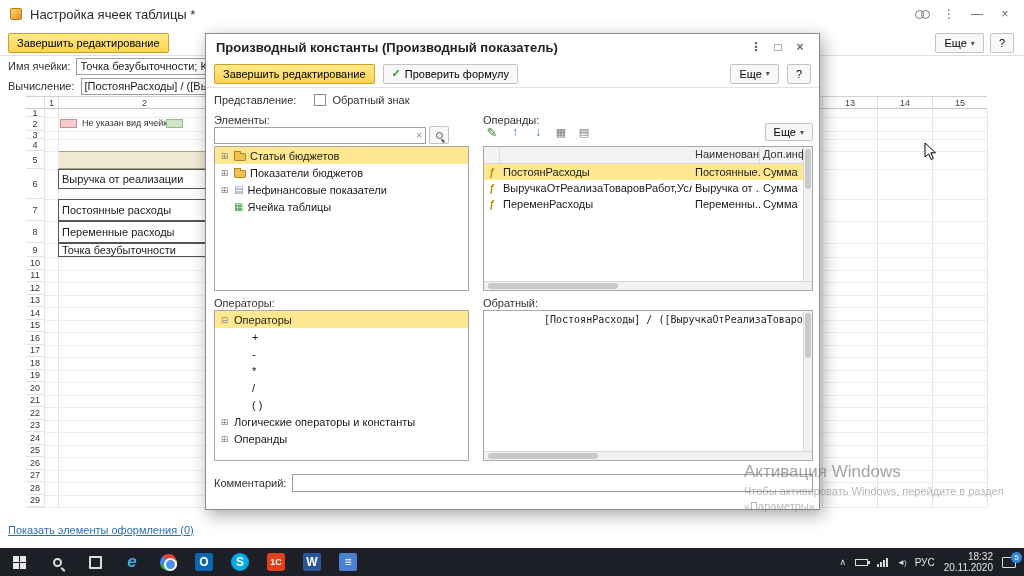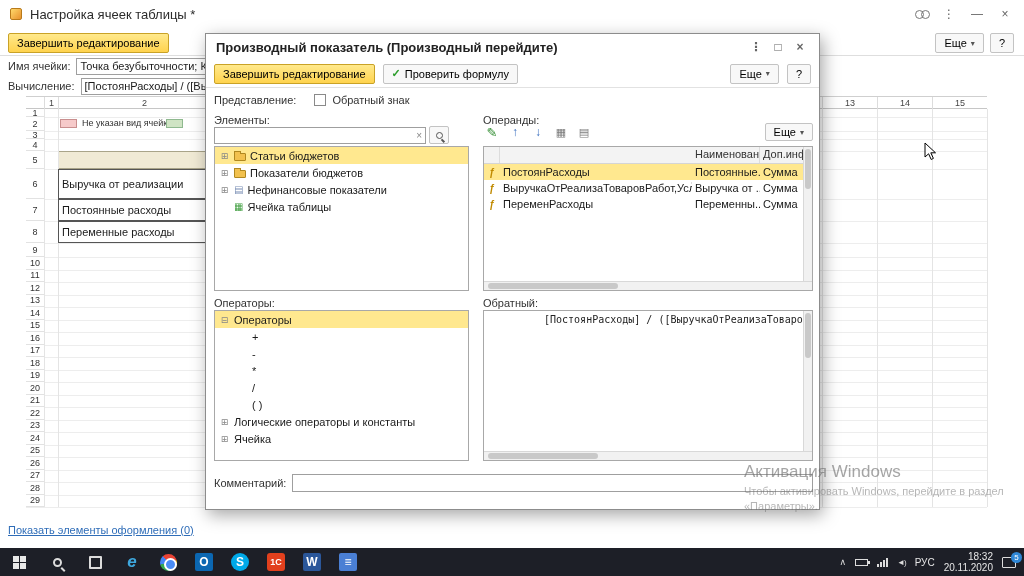--- a/index.html
+++ b/index.html
@@ -188,29 +188,30 @@
       <div class="legend-swatch green" style="top: 10px;"></div>
       <div class="gut-cell" style="top: 22px; height: 8px;">3</div>
       <div class="h-line" style="top: 30px;"></div>
       <div class="gut-cell" style="top: 30px; height: 12px;">4</div>
       <div class="h-line" style="top: 42px;"></div>
       <div class="gut-cell" style="top: 42px; height: 18px;">5</div>
       <div class="h-line" style="top: 60px;"></div>
       <div class="beige-row" style="top: 42px; height: 18px;"></div>
       <div class="gut-cell" style="top: 60px; height: 30px;">6</div>
       <div class="h-line" style="top: 90px;"></div>
-      <div class="label-cell" style="top: 60px; height: 30px;">Выручка от реализации</div>
+      <div class="label-cell" style="top: 60px; height: 20px;">Выручка от реализации</div>
       <div class="gut-cell" style="top: 90px; height: 22px;">7</div>
       <div class="h-line" style="top: 112px;"></div>
       <div class="label-cell" style="top: 90px; height: 22px;">Постоянные расходы</div>
       <div class="gut-cell" style="top: 112px; height: 22px;">8</div>
       <div class="h-line" style="top: 134px;"></div>
       <div class="label-cell" style="top: 112px; height: 22px;">Переменные расходы</div>
       <div class="gut-cell" style="top: 134px; height: 14px;">9</div>
       <div class="h-line" style="top: 148px;"></div>
+      <div class="label-cell" style="top: 134px; height: 14px;">Точка безубыточности</div>
       <div class="gut-cell" style="top: 148px; height: 12.5px;">10</div>
       <div class="h-line" style="top: 160.5px;"></div>
       <div class="gut-cell" style="top: 160.5px; height: 12.5px;">11</div>
       <div class="h-line" style="top: 173px;"></div>
       <div class="gut-cell" style="top: 173px; height: 12.5px;">12</div>
       <div class="h-line" style="top: 185.5px;"></div>
       <div class="gut-cell" style="top: 185.5px; height: 12.5px;">13</div>
       <div class="h-line" style="top: 198px;"></div>
       <div class="gut-cell" style="top: 198px; height: 12.5px;">14</div>
       <div class="h-line" style="top: 210.5px;"></div>
@@ -251,21 +252,21 @@
       <div class="v-line" style="left: 851px; height: 398px;"></div>
       <div class="v-line" style="left: 906px; height: 398px;"></div>
       <div class="v-line" style="left: 961px; height: 398px;"></div>
     </div>
 </div>
 
 <span class="footer-link">Показать элементы оформления (0)</span>
 
 <div class="dialog">
   <div class="dlg-title">
-    <span>Производный показатель (Производный перейдите)</span>
+    <span>Производный константы (Производный показатель)</span>
     <div class="dlg-controls">
       <span class="ic">⋮</span>
       <span class="ic">□</span>
       <span class="ic">×</span>
     </div>
   </div>
   <div class="dlg-toolbar">
     <button class="btn yellow">
       <span>Завершить редактирование</span>
     </button>
@@ -398,21 +399,21 @@
       <div class="tree-row" style="padding-left: 22px;">
         <span class="expander"></span>
         <span class="ttext">( )</span>
       </div>
       <div class="tree-row" style="padding-left: 4px;">
         <span class="expander">⊞</span>
         <span class="ttext">Логические операторы и константы</span>
       </div>
       <div class="tree-row" style="padding-left: 4px;">
         <span class="expander">⊞</span>
-        <span class="ttext">Ячейка</span>
+        <span class="ttext">Операнды</span>
       </div>
     </div>
 
   <span class="sec-label" style="left:277px;top:263px">Обратный:</span>
   <div class="panel" style="left:277px;top:276px;width:330px;height:151px">
     <div class="formula-text">[ПостоянРасходы] / ([ВыручкаОтРеализаТоваровРабот,Услуг</div>
     <div class="vscroll">
         <span class="vthumb" style="top:2px;height:45px"></span>
       </div>
     <div class="hscroll">

